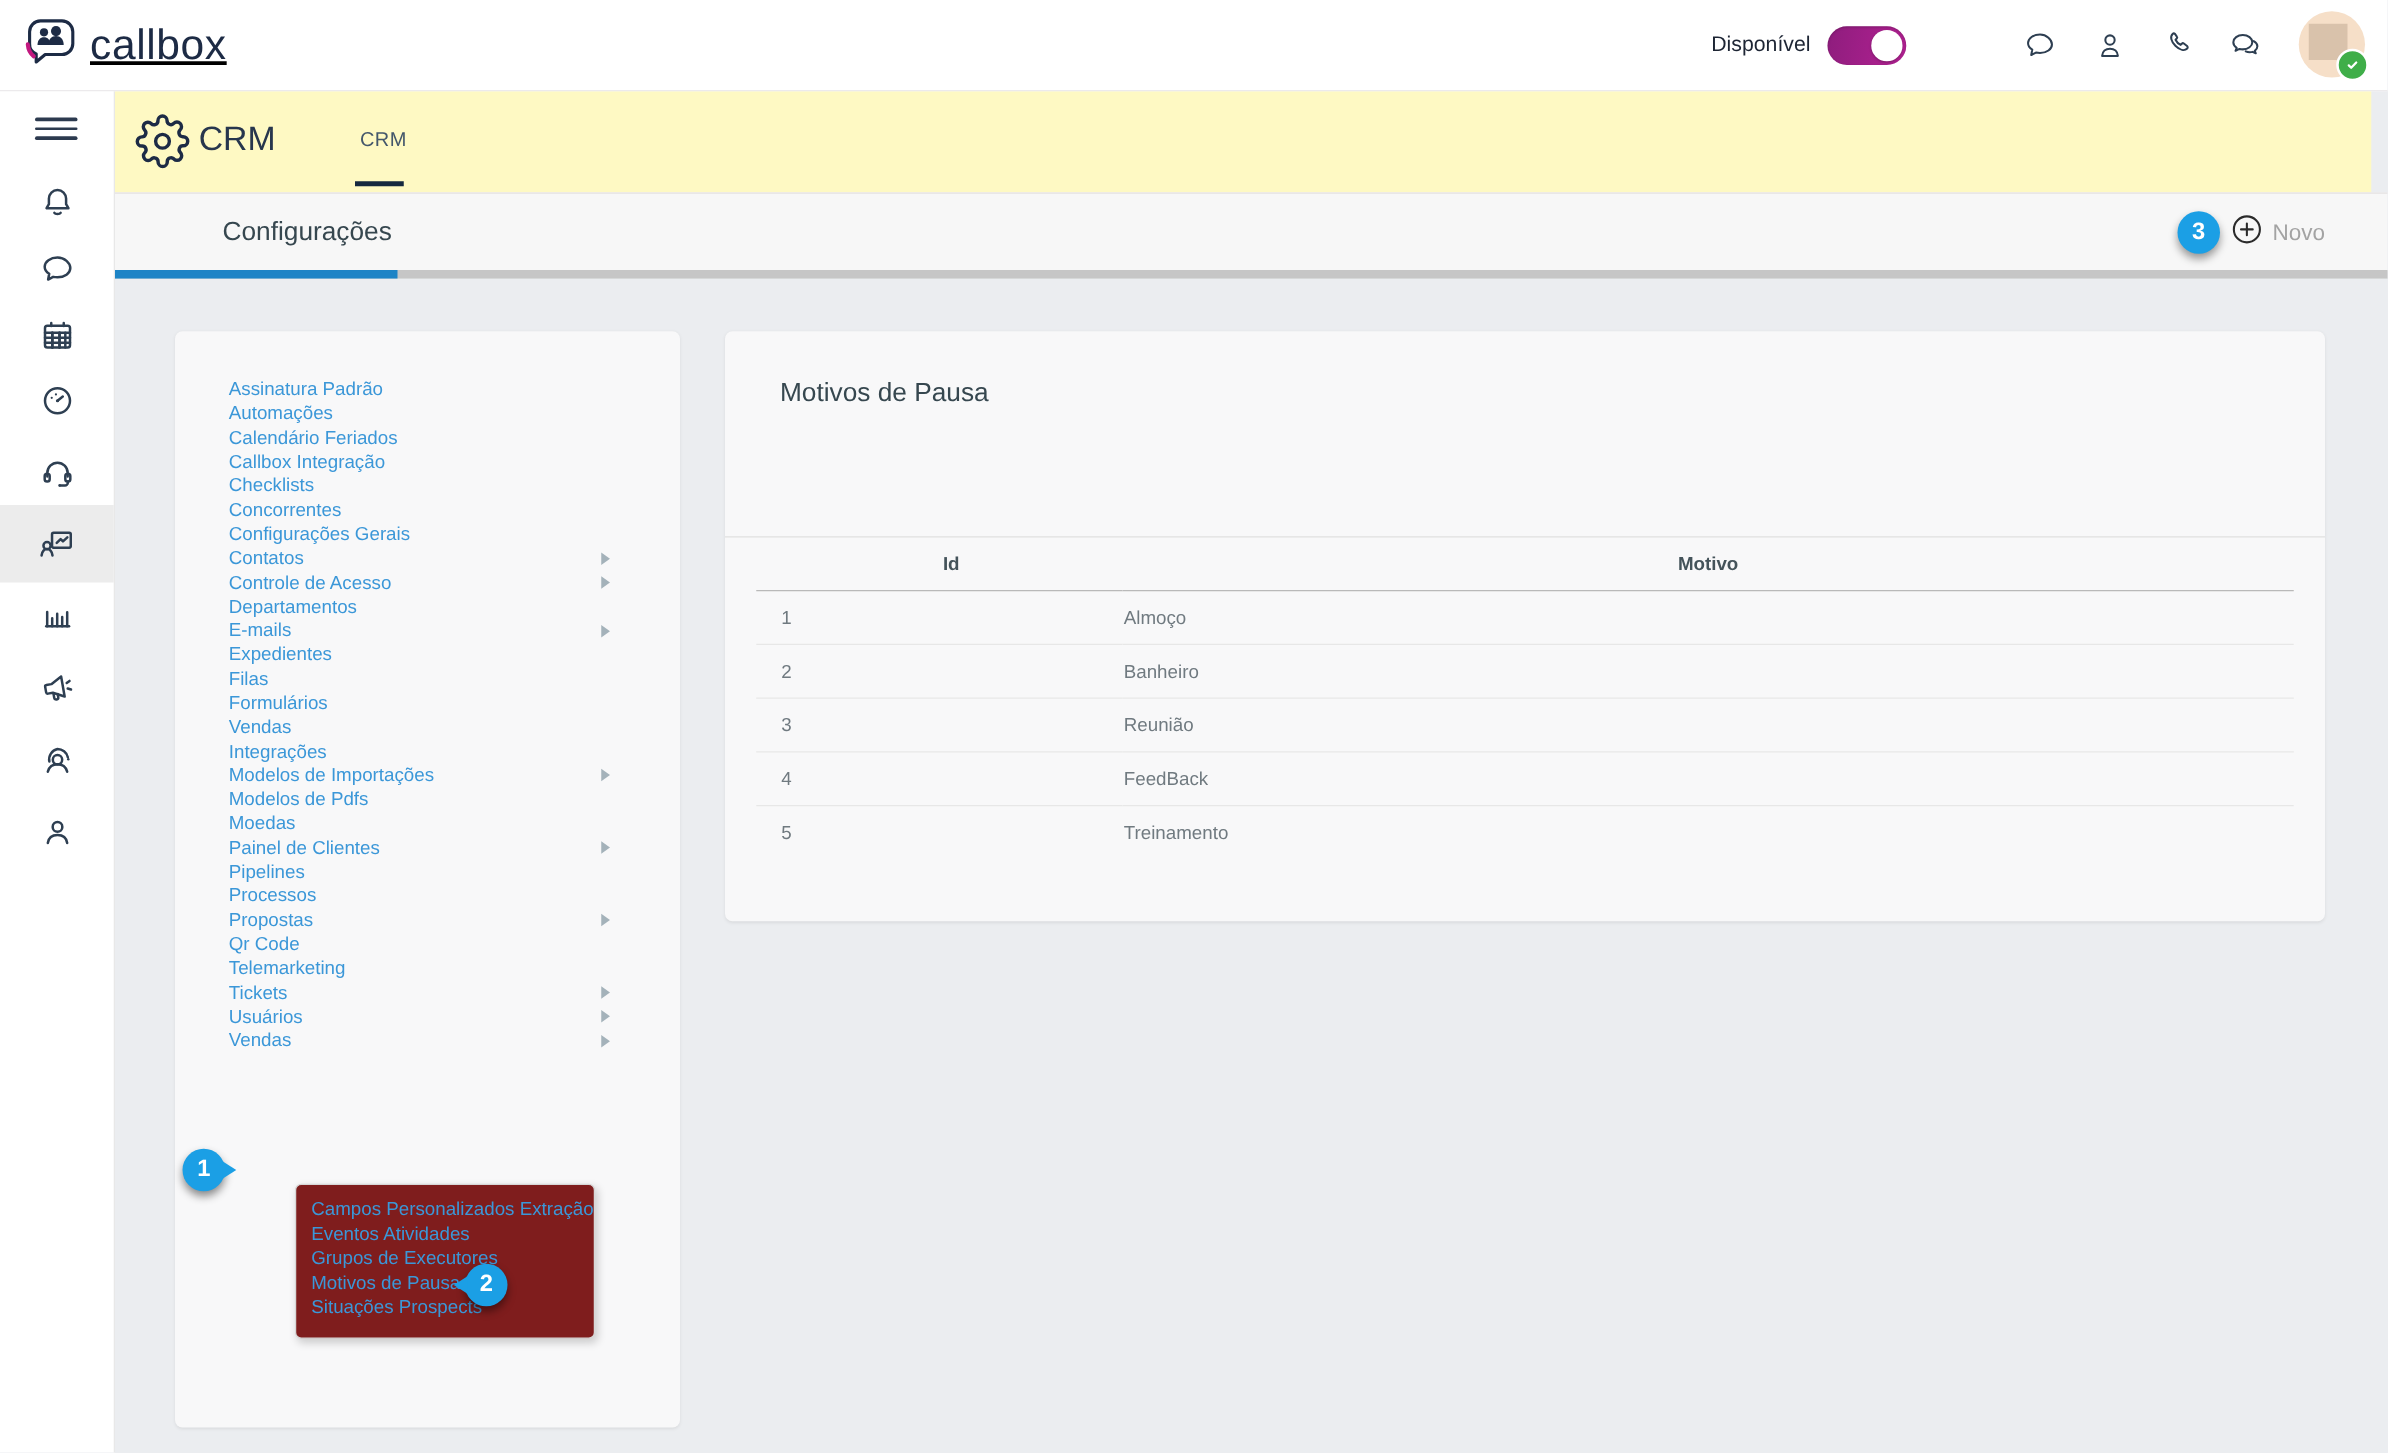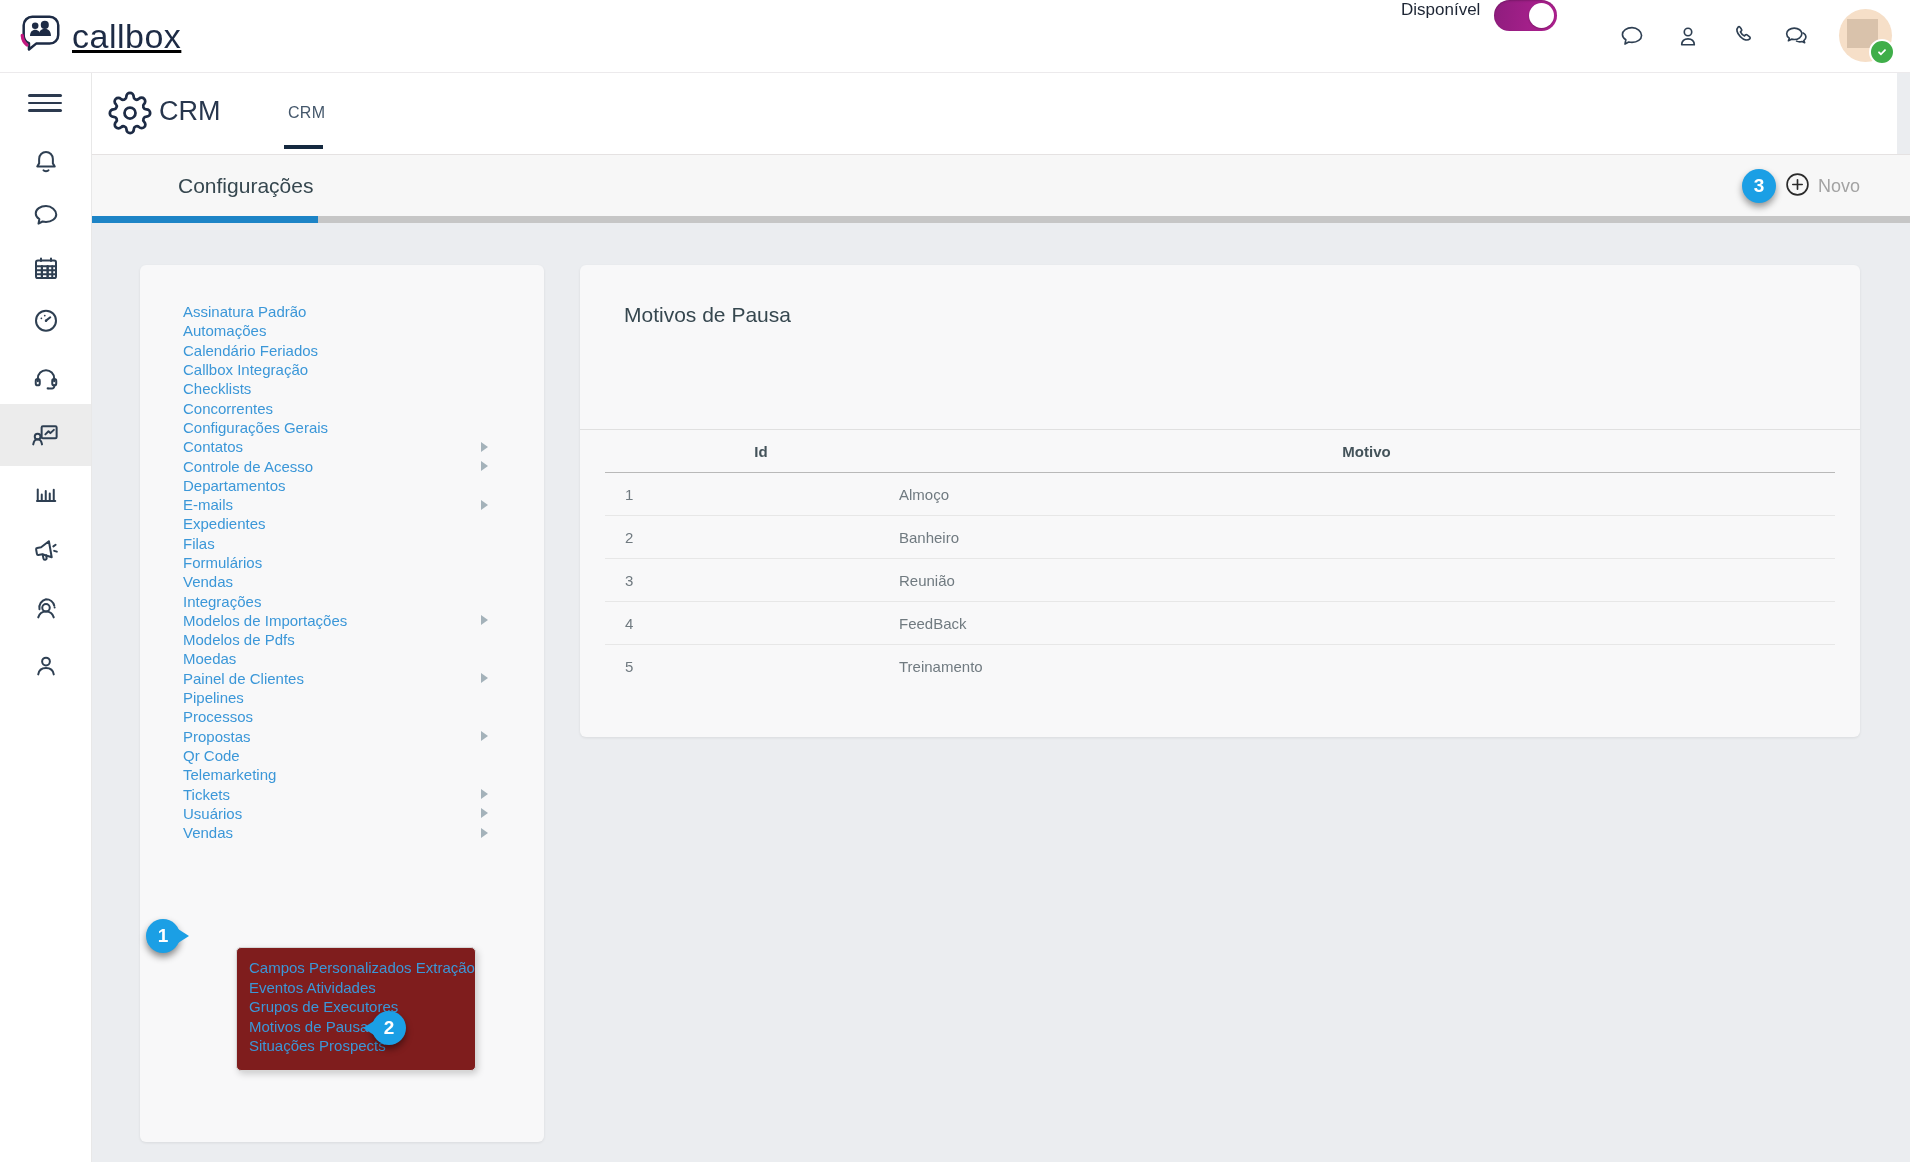--- a/index.html
+++ b/index.html
@@ -16,38 +16,38 @@
   .brand{position:absolute;left:16px;top:10px;height:52px;display:flex;align-items:center;gap:8px;cursor:pointer;text-decoration:underline;}
   .brand-word{font-size:34px;color:#1d2b45;font-weight:400;letter-spacing:.5px;}
   .search-wrap{position:absolute;left:598px;top:12px;width:592px;height:42px;}
   .search-wrap input{
     width:100%;height:100%;box-sizing:border-box;border:1px solid #e3dcdc;border-radius:8px;
     background:#f2f1f2;padding:0 44px 0 16px;font-size:17px;color:#8f8888;outline:none;
     font-family:"Liberation Sans",sans-serif;
   }
   .search-wrap input::placeholder{color:#b9b2b2;}
   .search-icon{position:absolute;right:12px;top:9px;}
-  .avail{position:absolute;left:1369px;top:0;height:72px;display:flex;gap:14px;margin-left:32px;}
+  .avail{position:absolute;left:1369px;top:0;height:72px;display:flex;align-items:center;gap:14px;}
   .avail-label{font-size:17px;color:#1d2534;}
   .toggle{position:relative;width:63px;height:31px;border-radius:17px;background:linear-gradient(100deg,#8e1d7d,#b32193);cursor:pointer;box-shadow:inset 0 1px 2px rgba(0,0,0,.2);}
   .toggle .knob{position:absolute;right:3px;top:3px;width:25px;height:25px;border-radius:50%;background:#fff;box-shadow:0 1px 2px rgba(0,0,0,.25);}
   .tb-icon{position:absolute;top:0;height:72px;width:40px;display:flex;align-items:center;justify-content:center;cursor:pointer;}
   .avatar{position:absolute;left:1839px;top:9px;width:53px;height:53px;border-radius:50%;background:#f6dfc8;cursor:pointer;}
   .avatar .photo{position:absolute;left:8px;top:10px;width:31px;height:29px;background:#d9c2ab;}
   .avatar .badge{position:absolute;right:-3px;bottom:-3px;width:22px;height:22px;border-radius:50%;background:#3fae49;border:2px solid #fff;display:flex;align-items:center;justify-content:center;}
 
   
   .sidebar{position:absolute;left:0;top:72px;width:91px;bottom:0;background:#fff;border-right:1px solid #e8e8e8;z-index:9;}
   .hamburger{position:absolute;left:28px;top:22px;width:34px;cursor:pointer;}
   .hamburger span{display:block;height:2.5px;background:#2c3a4f;border-radius:2px;margin-bottom:5px;}
   .side-item{position:absolute;left:0;width:91px;height:56px;display:flex;align-items:center;justify-content:center;cursor:pointer;}
   .side-item.active{background:#ececec;height:62px;}
 
   
-  .app-header{position:absolute;left:91px;top:72px;right:13px;height:82px;background:#ffffff;}
+  .app-header{position:absolute;left:91px;top:72px;right:13px;height:82px;background:#fef9c3;}
   .gear-wrap{position:absolute;left:17px;top:19px;}
   .app-title{position:absolute;left:68px;top:24px;font-size:27px;color:#27364d;font-weight:500;}
   .tab{position:absolute;left:197px;top:32px;font-size:16px;color:#44576b;font-weight:500;letter-spacing:.3px;cursor:pointer;}
   .tab-underline{position:absolute;left:193px;top:73px;width:39px;height:4px;background:#15293f;}
 
   
   .page-strip{position:absolute;left:91px;top:154px;right:0;height:62px;background:#f7f7f7;border-top:1px solid #e5e2e2;}
   .page-title{position:absolute;left:52px;top:0;height:62px;display:flex;align-items:center;font-size:21px;color:#36474f;margin-left:35px;}
   .strip-right{position:absolute;right:50px;top:0;height:62px;display:flex;align-items:center;gap:9px;}
   .novo-btn{display:flex;align-items:center;gap:8px;cursor:pointer;}

